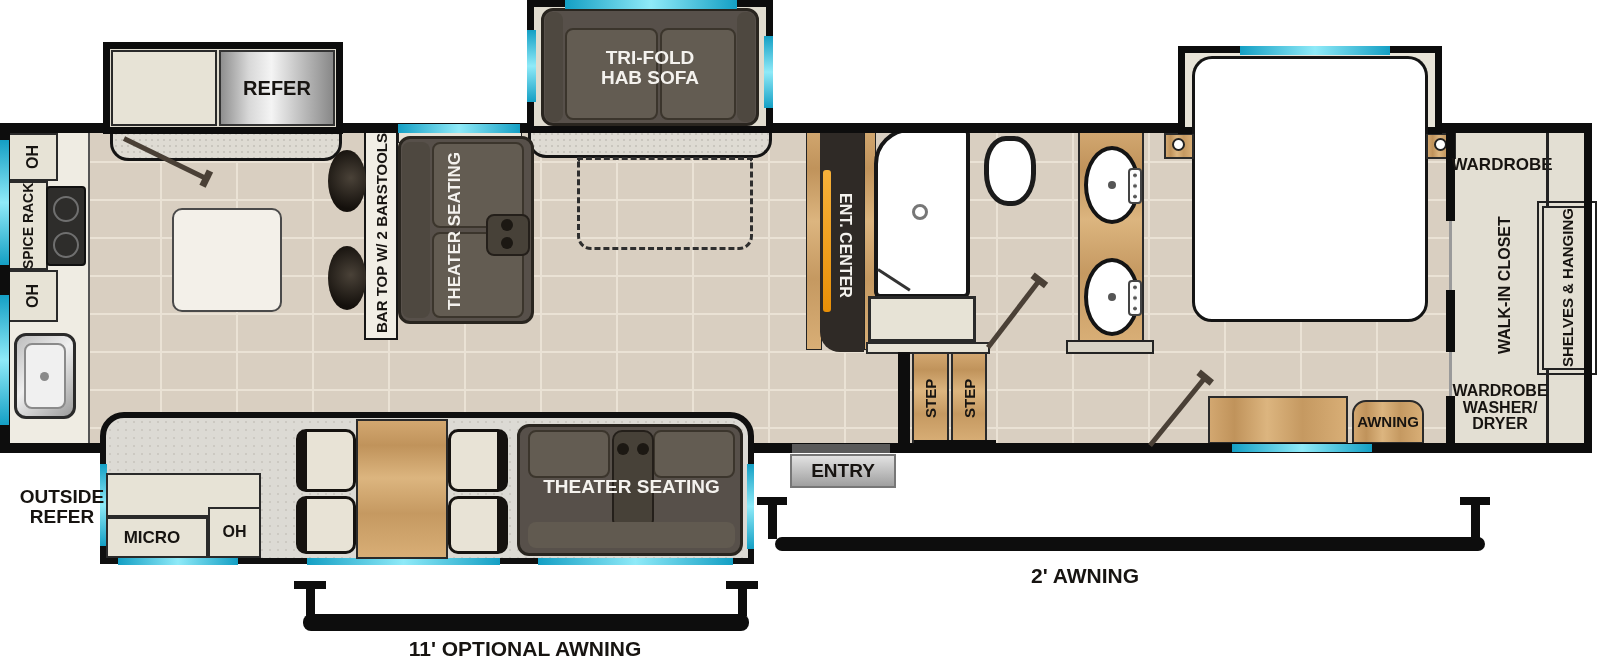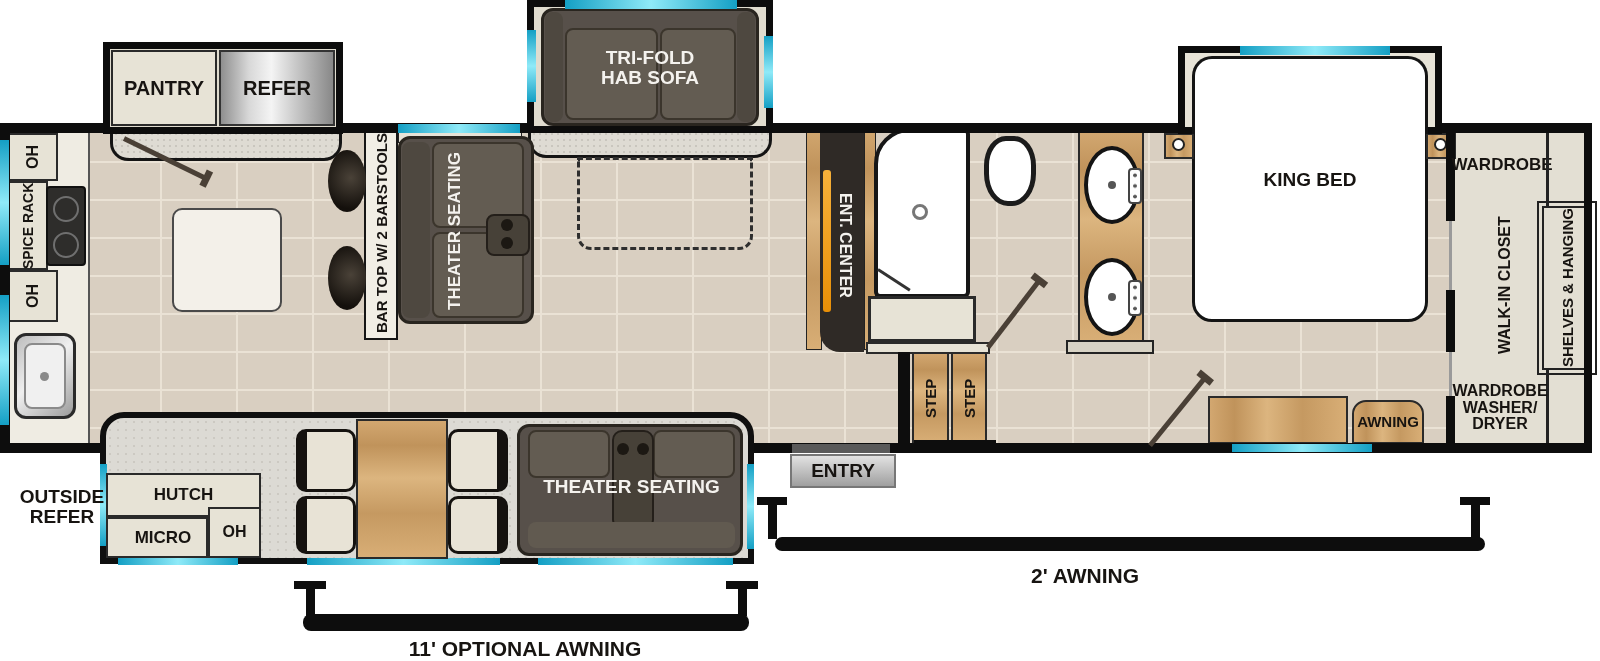--- a/index.html
+++ b/index.html
@@ -109,21 +109,20 @@
   <div class="woodv" style="left:1078px;top:130px;width:66px;height:212px;"></div>
   <div style="left:1084px;top:146px;width:56px;height:78px;background:#fff;border:4px solid #141414;border-radius:50%;"></div>
   <div class="circle" style="left:1108px;top:181px;width:8px;height:8px;background:#555;"></div>
   <div class="soap" style="left:1128px;top:168px;width:14px;height:36px;"></div>
   <div style="left:1084px;top:258px;width:56px;height:78px;background:#fff;border:4px solid #141414;border-radius:50%;"></div>
   <div class="circle" style="left:1108px;top:293px;width:8px;height:8px;background:#555;"></div>
   <div class="soap" style="left:1128px;top:280px;width:14px;height:36px;"></div>
   <div style="left:1066px;top:340px;width:88px;height:14px;background:#d8d3c5;border:2px solid #232323;"></div>
 
   <div style="left:1192px;top:56px;width:236px;height:266px;background:#ffffff;border:3px solid #141414;border-radius:20px;"></div>
-  <div class="lbl" style="left:1192px;top:160px;width:236px;height:40px;font-size:19px;">KING BED</div>
   <div class="wood" style="left:1164px;top:133px;width:30px;height:26px;"></div>
   <div class="circle" style="left:1172px;top:138px;width:13px;height:13px;background:#fff;border:2px solid #222;"></div>
   <div class="wood" style="left:1426px;top:133px;width:30px;height:26px;"></div>
   <div class="circle" style="left:1434px;top:138px;width:13px;height:13px;background:#fff;border:2px solid #222;"></div>
   <div class="wood" style="left:1208px;top:396px;width:140px;height:48px;"></div>
   <div class="wood" style="left:1352px;top:400px;width:72px;height:44px;border-radius:14px 14px 0 0;"></div>
   <div class="lbl" style="left:1352px;top:400px;width:72px;height:44px;font-size:15px;">AWNING</div>
 
   <div style="left:1449px;top:131px;width:3px;height:313px;background:#9a9a9a;"></div>
   <div class="wall" style="left:1446px;top:133px;width:9px;height:88px;"></div>
@@ -148,21 +147,20 @@
   <div class="wall" style="left:0px;top:443px;width:103px;height:10px;"></div>
   <div class="wall" style="left:748px;top:443px;width:844px;height:10px;"></div>
 
   <div class="win" style="left:398px;top:124px;width:122px;height:9px;"></div>
   <div class="winv" style="left:0px;top:140px;width:9px;height:125px;"></div>
   <div class="winv" style="left:0px;top:295px;width:9px;height:130px;"></div>
   <div class="win" style="left:1232px;top:444px;width:140px;height:8px;"></div>
 
   <div class="slideout" style="left:103px;top:42px;width:240px;height:92px;"></div>
   <div class="beige" style="left:111px;top:50px;width:106px;height:76px;"></div>
-  <div class="lbl" style="left:111px;top:50px;width:106px;height:76px;font-size:20px;">PANTRY</div>
   <div class="silver" style="left:219px;top:50px;width:116px;height:76px;"></div>
   <div class="lbl" style="left:219px;top:50px;width:116px;height:76px;font-size:20px;">REFER</div>
 
   <div class="slideout" style="left:527px;top:0px;width:246px;height:133px;"></div>
   <div class="sofa" style="left:541px;top:8px;width:218px;height:118px;"></div>
   <div style="left:545px;top:12px;width:18px;height:110px;background:#4e4840;border-radius:8px;"></div>
   <div style="left:737px;top:12px;width:18px;height:110px;background:#4e4840;border-radius:8px;"></div>
   <div class="cushion" style="left:565px;top:28px;width:93px;height:92px;"></div>
   <div class="cushion" style="left:660px;top:28px;width:76px;height:92px;"></div>
   <div class="lbl white" style="left:541px;top:40px;width:218px;height:56px;font-size:19px;">TRI-FOLD
@@ -176,23 +174,22 @@
   <div class="win" style="left:1240px;top:46px;width:150px;height:9px;"></div>
 
   <div class="carpet" style="left:100px;top:412px;width:654px;height:152px;border:6px solid #0f0f0f;border-radius:24px 24px 0 0;"></div>
   <div class="winv" style="left:100px;top:464px;width:7px;height:82px;"></div>
   <div class="winv" style="left:747px;top:464px;width:7px;height:85px;"></div>
   <div class="win" style="left:118px;top:558px;width:120px;height:7px;"></div>
   <div class="win" style="left:307px;top:558px;width:193px;height:7px;"></div>
   <div class="win" style="left:538px;top:558px;width:195px;height:7px;"></div>
 
   <div class="beige" style="left:106px;top:473px;width:155px;height:44px;"></div>
-  <div class="lbl" style="left:106px;top:473px;width:155px;height:44px;font-size:17px;">HUTCH</div>
   <div class="beige" style="left:106px;top:517px;width:102px;height:41px;"></div>
-  <div class="lbl" style="left:112px;top:517px;width:102px;height:41px;font-size:17px;">MICRO</div>
+  <div class="lbl" style="left:101px;top:517px;width:102px;height:41px;font-size:17px;">MICRO</div>
   <div class="beige" style="left:208px;top:507px;width:53px;height:51px;"></div>
   <div class="lbl" style="left:208px;top:507px;width:53px;height:51px;font-size:16px;">OH</div>
 
   <div style="left:296px;top:429px;width:60px;height:63px;background:#e8e3d6;border:3px solid #15120f;border-left:11px solid #15120f;border-radius:10px;"></div>
   <div style="left:296px;top:496px;width:60px;height:58px;background:#e8e3d6;border:3px solid #15120f;border-left:11px solid #15120f;border-radius:10px;"></div>
   <div style="left:448px;top:429px;width:60px;height:63px;background:#e8e3d6;border:3px solid #15120f;border-right:11px solid #15120f;border-radius:10px;"></div>
   <div style="left:448px;top:496px;width:60px;height:58px;background:#e8e3d6;border:3px solid #15120f;border-right:11px solid #15120f;border-radius:10px;"></div>
   <div class="woodv" style="left:356px;top:419px;width:92px;height:140px;"></div>
 
   <div class="sofa" style="left:517px;top:424px;width:226px;height:132px;"></div>

